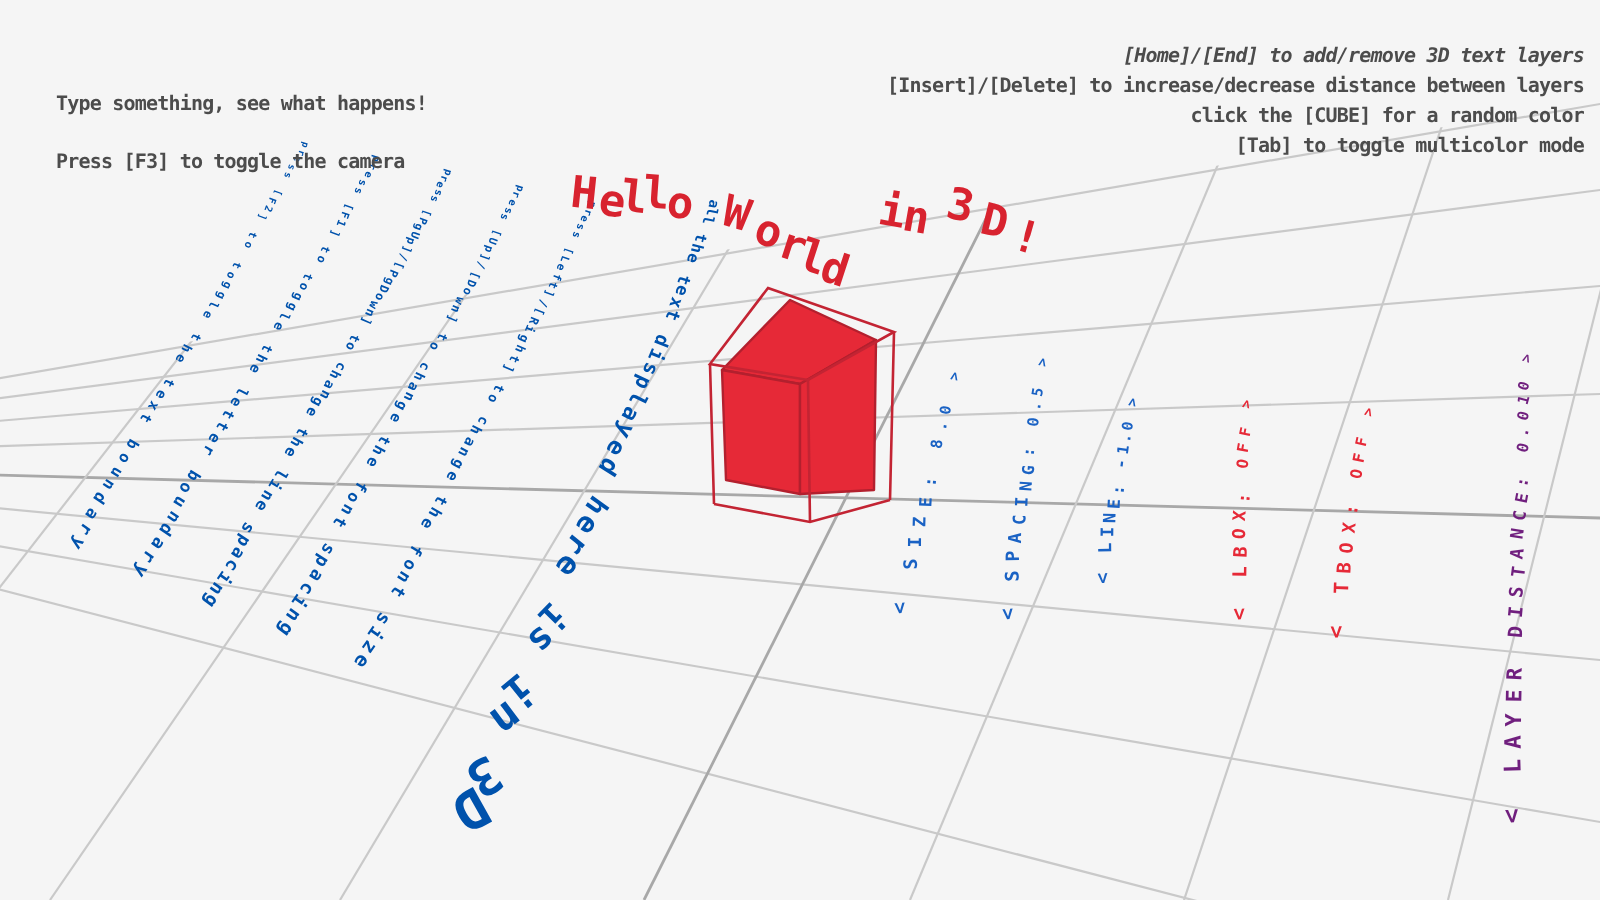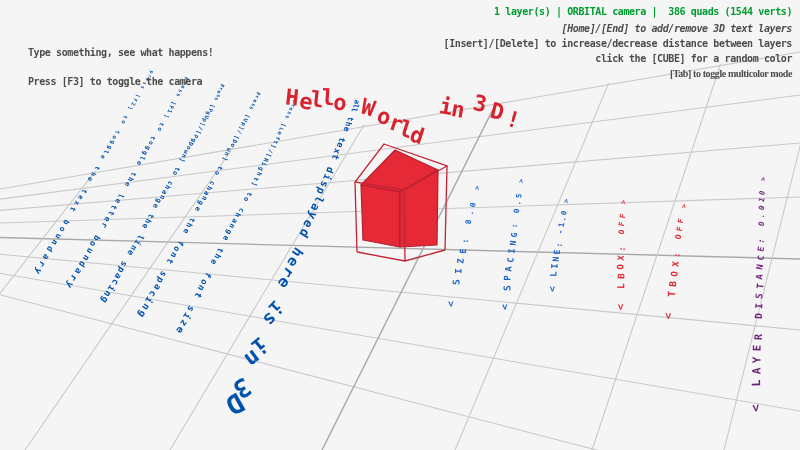--- a/index.html
+++ b/index.html
@@ -372,18 +372,17 @@
       <span class="g3d" aria-hidden="true" style="left: 446px; top: 107px; font-size: 22px; color: rgb(216, 35, 47); transform: translate(-50%, -50%) rotate(10deg);">i</span>
       <span class="g3d" aria-hidden="true" style="left: 458px; top: 110px; font-size: 22px; color: rgb(216, 35, 47); transform: translate(-50%, -50%) rotate(10deg);">n</span>
       <span class="g3d" aria-hidden="true" style="left: 480px; top: 104px; font-size: 22px; color: rgb(216, 35, 47); transform: translate(-50%, -50%) rotate(12deg);">3</span>
       <span class="g3d" aria-hidden="true" style="left: 497px; top: 112px; font-size: 22px; color: rgb(216, 35, 47); transform: translate(-50%, -50%) rotate(14deg);">D</span>
       <span class="g3d" aria-hidden="true" style="left: 513px; top: 120px; font-size: 22px; color: rgb(216, 35, 47); transform: translate(-50%, -50%) rotate(16deg);">!</span>
     </div>
 
   <div class="hud hud-line" id="hint-type" style="color: rgb(76, 76, 76);">Type something, see what happens!</div>
   <div class="hud hud-line" id="hint-camera" style="color: rgb(76, 76, 76);">Press [F3] to toggle the camera</div>
 
-  <div class="hud hud-line hud-right" id="status-line" style="color: rgb(0, 156, 47);">1 layer(s) | ORBITAL camera |  386 quads (1544 verts)</div>
   <div class="hud hud-line hud-right" id="hint-layers" style="color: rgb(76, 76, 76); font-style: italic;">[Home]/[End] to add/remove 3D text layers</div>
   <div class="hud hud-line hud-right" id="hint-distance" style="color: rgb(76, 76, 76);">[Insert]/[Delete] to increase/decrease distance between layers</div>
   <div class="hud hud-line hud-right" id="hint-cube" style="color: rgb(76, 76, 76);">click the [CUBE] for a random color</div>
-  <div class="hud hud-line hud-right" id="hint-multicolor" style="color: rgb(76, 76, 76); font-family: Liberation Serif, serif;">[Tab] to toggle multicolor mode</div>
+  <div class="hud hud-line hud-right" id="hint-multicolor" style="color: rgb(76, 76, 76);">[Tab] to toggle multicolor mode</div>
 </div>
 
 </body></html>

